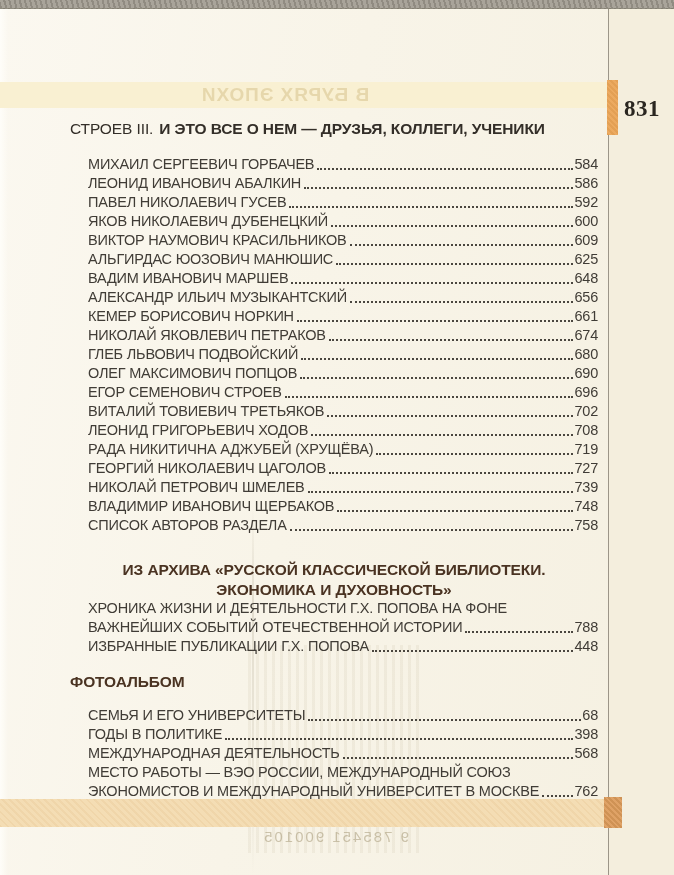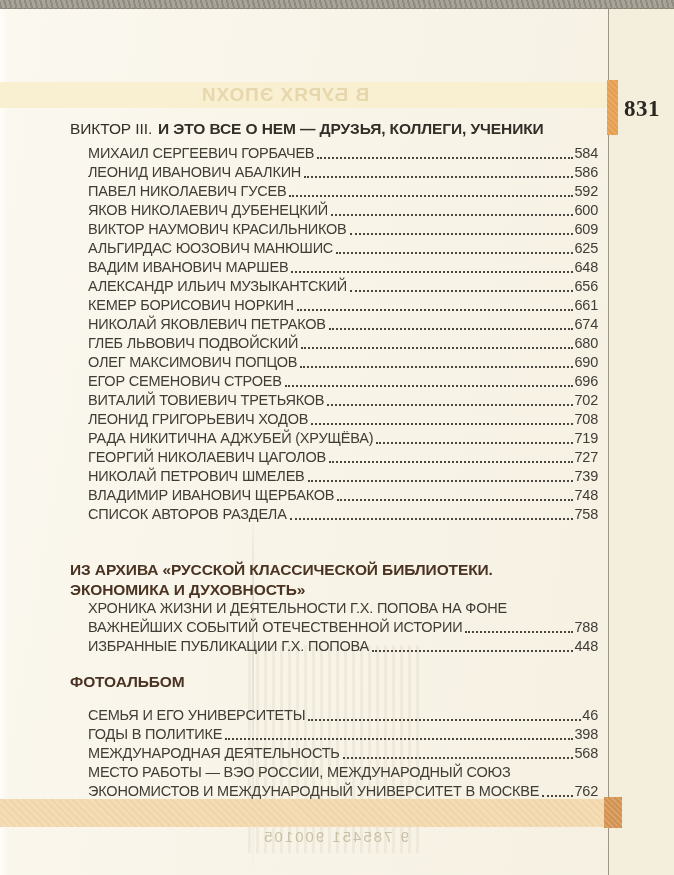--- a/index.html
+++ b/index.html
@@ -73,27 +73,27 @@
     color: var(--text);
   }
   .toc-dots {
     flex:1; min-width:8px; margin:0 1px 4px 3px;
     border-bottom:2px dotted var(--dots);
   }
   .part3 { position:absolute; left:70px; top:119px; width:528px; }
   .part-heading { font-size:15.5px; line-height:20px; color:var(--heading-dark); letter-spacing:-.1px; white-space:nowrap; }
   .part-prefix { font-weight:400; margin-right:6px; }
   .part-title  { font-weight:bold; }
-  .part3 .toc-list { margin-left:18px; margin-top:5px; }
+  .part3 .toc-list { margin-left:18px; margin-top:16px; }
 
   .archive-box {
     position:absolute; left:50px; top:556px; width:572px; height:110px;
     background: var(--box-bg); padding:4px 24px 0 20px;
   }
-  .box-heading { font-weight:bold; font-size:15.5px; line-height:19.5px; color:var(--heading-brown); letter-spacing:-.1px; white-space:nowrap; }
+  .box-heading { font-weight:bold; font-size:15.5px; line-height:19.5px; color:var(--heading-brown); letter-spacing:-.1px; white-space:nowrap;text-align:center; }
   .archive-box .toc-list { margin-left:18px;text-align:center; }
 
   .photo { position:absolute; left:70px; top:672px; width:528px; }
   .photo-heading { font-weight:bold; font-size:15.5px; line-height:20px; color:var(--heading-brown); letter-spacing:-.1px; }
   .photo .toc-list { margin-left:18px; margin-top:14px; }
 
   
   .bottom-band {
     position:absolute; left:0; top:799px; width:605px; height:28px;
     background: var(--band-tan);
@@ -120,21 +120,21 @@
   </div>
   <div class="orange-tab"></div>
   <div class="page-number">831</div>
 
   <div class="ghost-barcode"></div>
   <div class="ghost-digits">9 785451 900105</div>
   <div class="crease"></div>
 
   <section class="part3">
     <div class="part-heading">
-      <span class="part-prefix">ВИКТОР III.</span><span class="part-title">И ЭТО ВСЕ О НЕМ — ДРУЗЬЯ, КОЛЛЕГИ, УЧЕНИКИ</span>
+      <span class="part-prefix">СТРОЕВ III.</span><span class="part-title">И ЭТО ВСЕ О НЕМ — ДРУЗЬЯ, КОЛЛЕГИ, УЧЕНИКИ</span>
     </div>
     <div class="toc-list">
         <div class="toc-row">
     <span class="toc-title">МИХАИЛ СЕРГЕЕВИЧ ГОРБАЧЕВ</span>
     <span class="toc-dots"></span>
     <span class="toc-page">584</span>
   </div>
         <div class="toc-row">
     <span class="toc-title">ЛЕОНИД ИВАНОВИЧ АБАЛКИН</span>
     <span class="toc-dots"></span>
@@ -253,21 +253,21 @@
   </div>
       </div>
   </section>
 
   <section class="photo">
     <div class="photo-heading">ФОТОАЛЬБОМ</div>
     <div class="toc-list">
         <div class="toc-row">
     <span class="toc-title">СЕМЬЯ И ЕГО УНИВЕРСИТЕТЫ</span>
     <span class="toc-dots"></span>
-    <span class="toc-page">46</span>
+    <span class="toc-page">68</span>
   </div>
         <div class="toc-row">
     <span class="toc-title">ГОДЫ В ПОЛИТИКЕ</span>
     <span class="toc-dots"></span>
     <span class="toc-page">398</span>
   </div>
         <div class="toc-row">
     <span class="toc-title">МЕЖДУНАРОДНАЯ ДЕЯТЕЛЬНОСТЬ</span>
     <span class="toc-dots"></span>
     <span class="toc-page">568</span>

